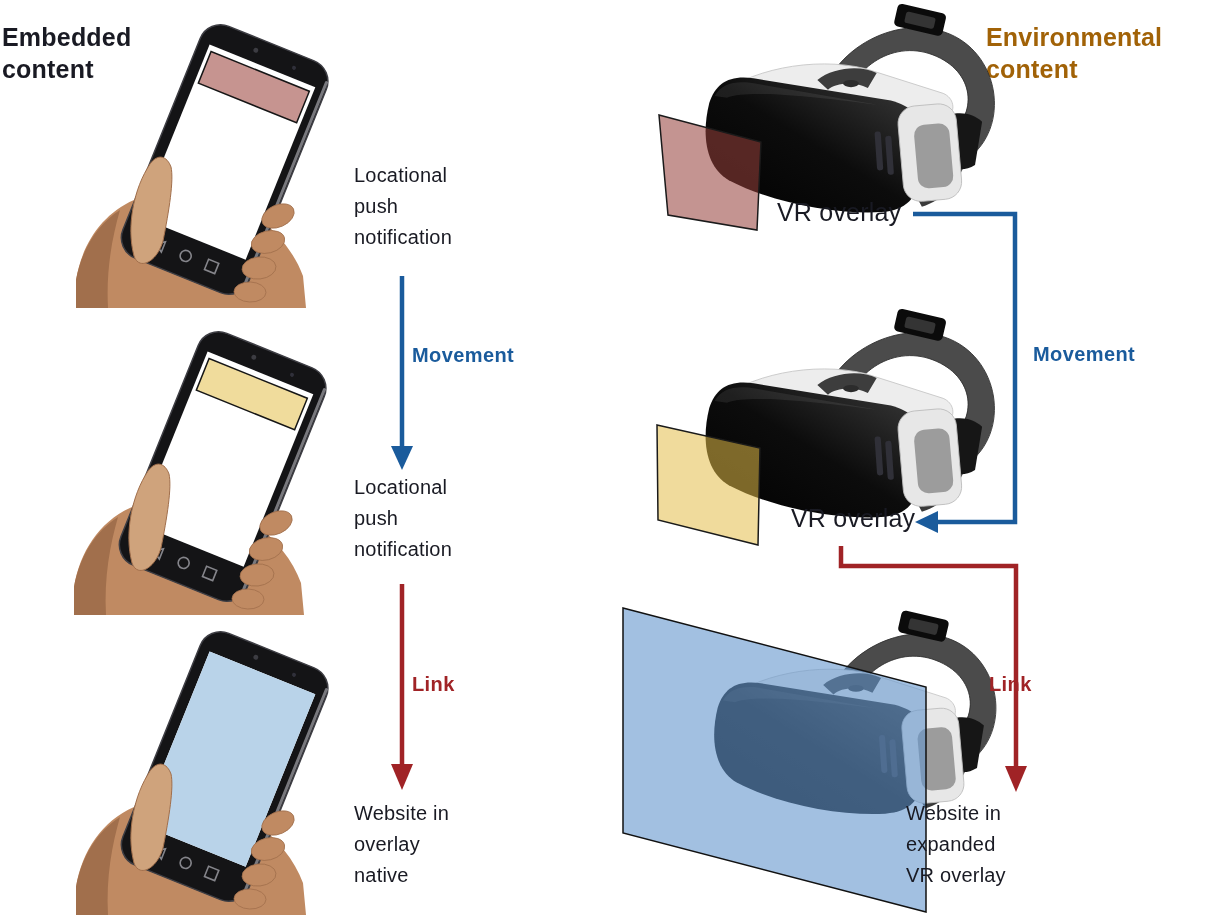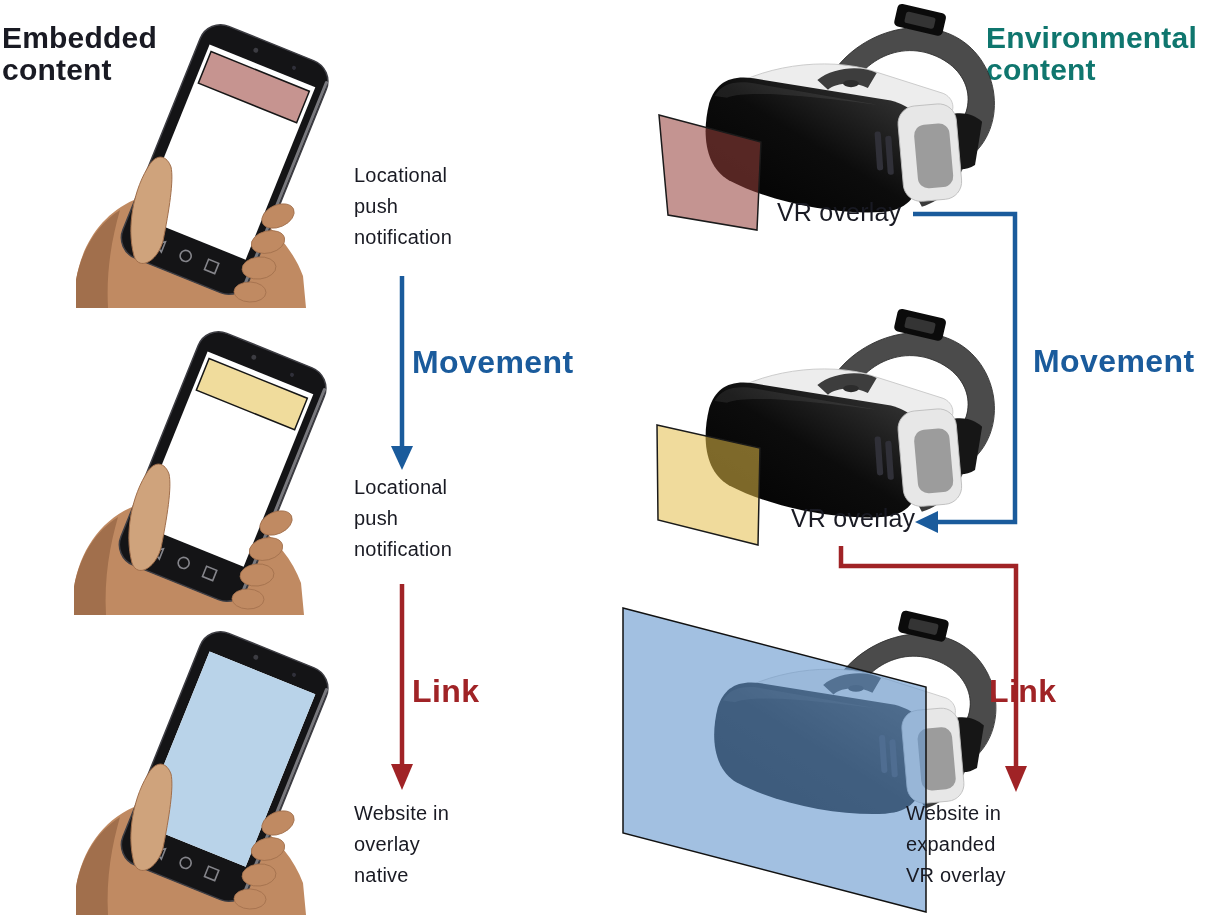--- a/index.html
+++ b/index.html
@@ -2,30 +2,30 @@
 <html><head>
 <meta charset="utf-8">
 <style>
   html,body{margin:0;padding:0;background:#fff;}
   .canvas{
     position:relative;width:1206px;height:919px;background:#ffffff;overflow:hidden;
     font-family:"Liberation Sans",sans-serif;color:#191a23;
   }
   .abs{position:absolute;}
   .col-title{
-    font-size:30px;font-weight:700;line-height:31.5px;letter-spacing:.2px;
+    font-size:25px;font-weight:700;line-height:31.5px;letter-spacing:.2px;
   }
   .caption{
     font-size:20px;line-height:31px;letter-spacing:.2px;font-weight:400;
   }
   .overlay-label{
     font-size:25px;line-height:28px;letter-spacing:.2px;font-weight:400;
   }
   .arrow-label{
-    font-size:32px;font-weight:700;letter-spacing:.4px;
+    font-size:20px;font-weight:700;letter-spacing:.4px;
   }
   svg.scene{position:absolute;overflow:visible;}
   #overlay{position:absolute;left:0;top:0;pointer-events:none;}
 </style>
 </head>
 <body>
 
 <div class="canvas">
 
   <svg width="0" height="0" style="position:absolute" aria-hidden="true">
@@ -85,21 +85,21 @@
           <rect x="257" y="140" width="40" height="72" rx="12" fill="#9c9c9c"></rect>
         </g>
       </symbol>
     </defs>
   </svg>
 
   <div class="abs col-title" style="left: 2px; top: 22px; color: rgb(25, 26, 35);">
     <div>Embedded</div>
     <div>content</div>
   </div>
-  <div class="abs col-title" style="left: 986px; top: 22px; color: #0f766e;">
+  <div class="abs col-title" style="left: 986px; top: 22px; color: #a16207;">
     <div>Environmental</div>
     <div>content</div>
   </div>
 
   <svg class="scene" style="left:72px;top:18px;width:300px;height:290px" viewBox="0 0 300 290">
     <use href="#sym-hand-behind"></use>
     <use href="#sym-phone-shell"></use>
     <g transform="rotate(22 150 148)">
       <rect x="97" y="46" width="106" height="34" stroke="#161616" stroke-width="1.5" fill="#c69490"></rect>
     </g>

